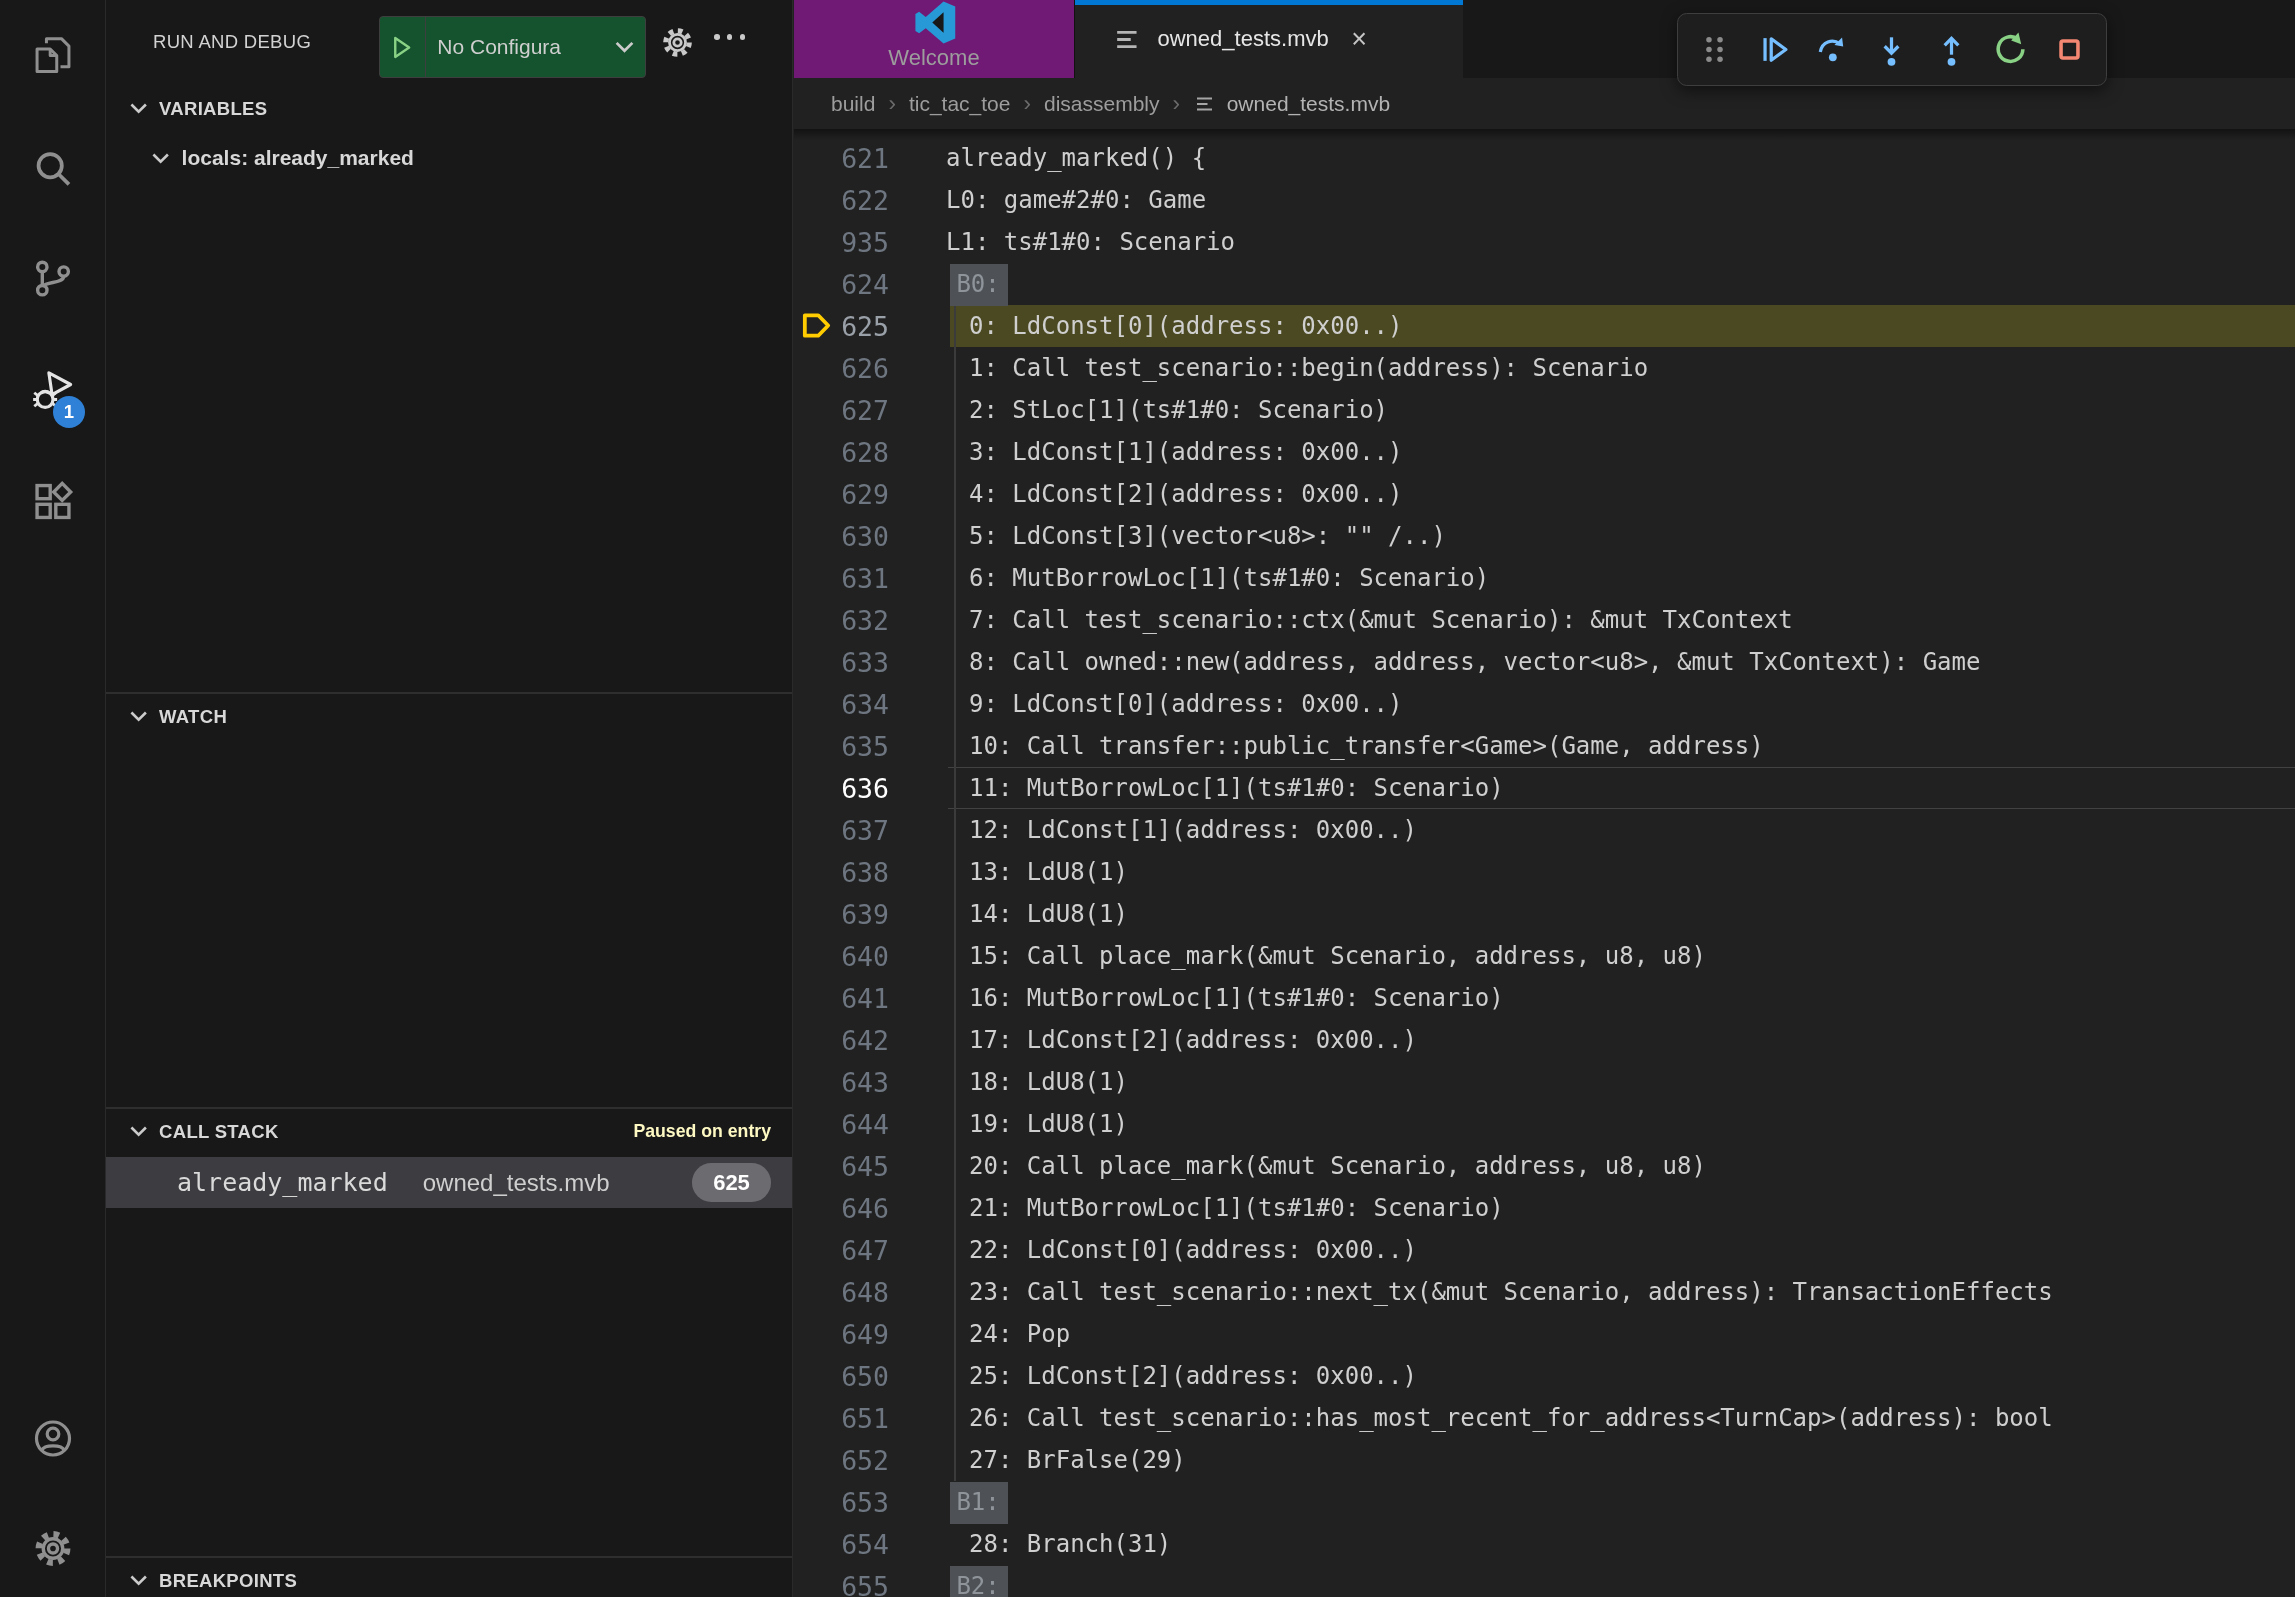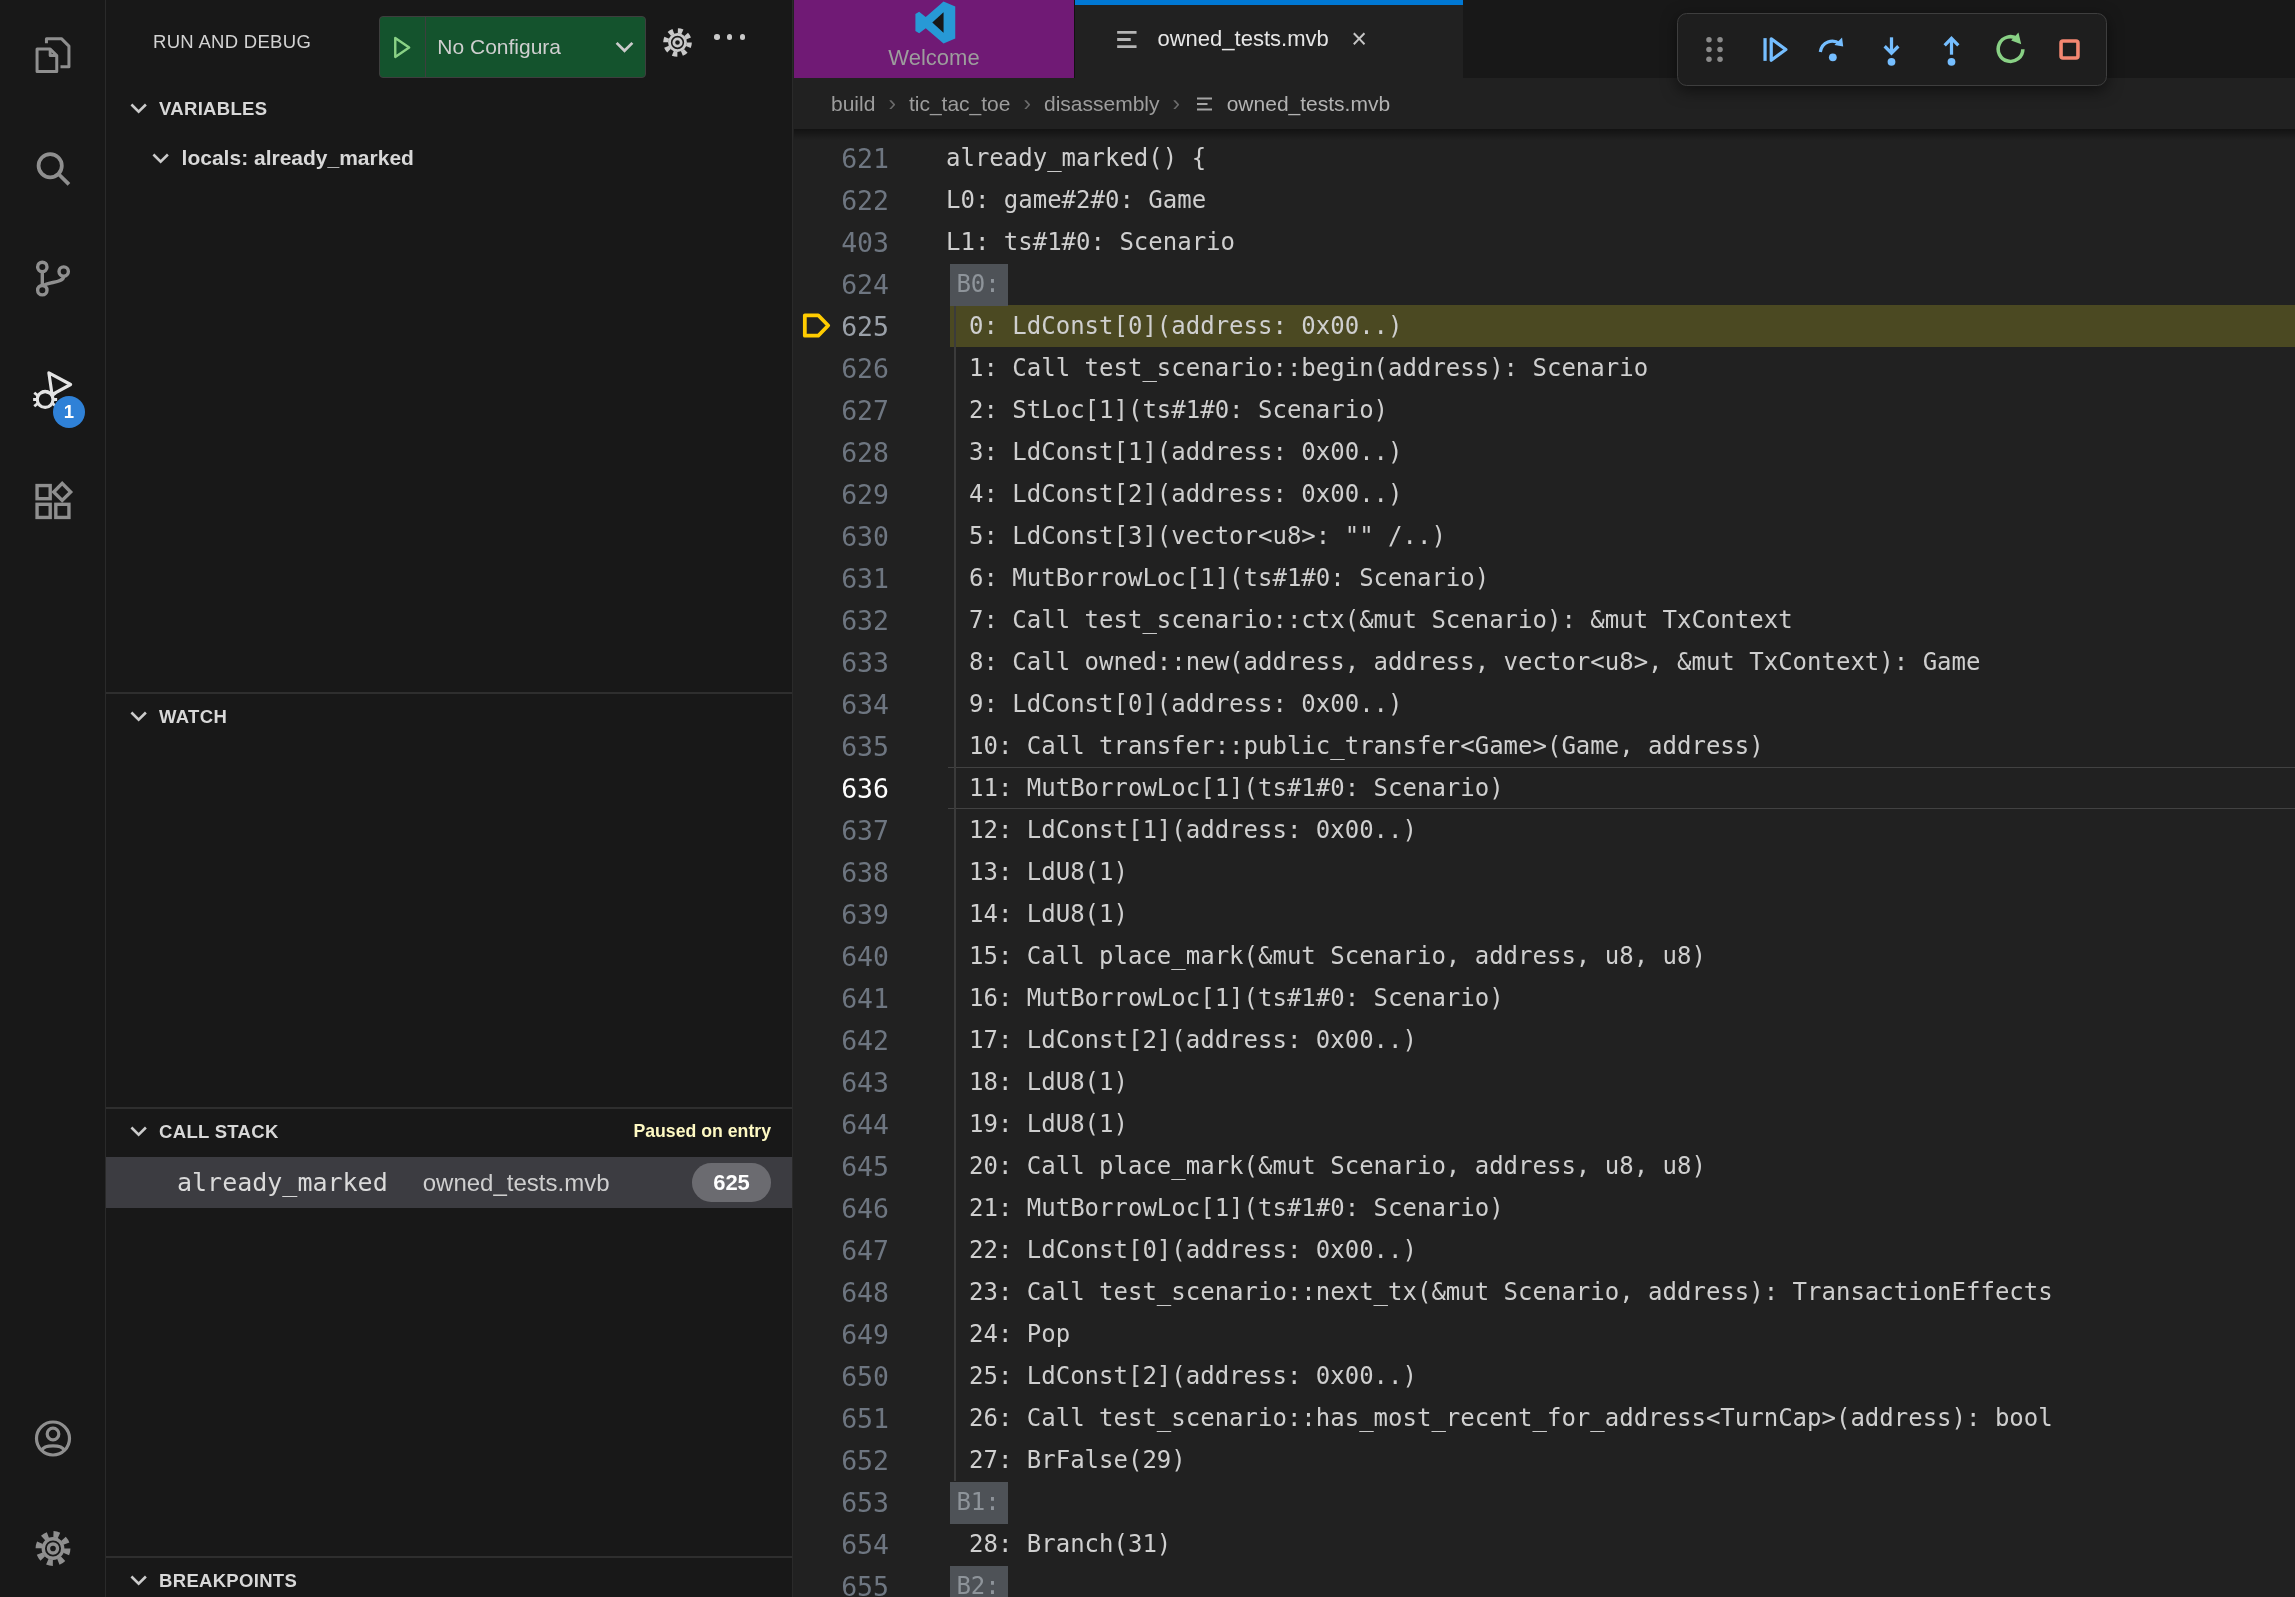--- a/index.html
+++ b/index.html
@@ -318,21 +318,21 @@
           <div class="content"><span class="txt top">already_marked() {</span></div>
         </div>
         <div class="code-row">
           <div class="gutter">
             <span class="ln">622</span>
           </div>
           <div class="content"><span class="txt top">L0: game#2#0: Game</span></div>
         </div>
         <div class="code-row">
           <div class="gutter">
-            <span class="ln">403</span>
+            <span class="ln">935</span>
           </div>
           <div class="content"><span class="txt top">L1: ts#1#0: Scenario</span></div>
         </div>
         <div class="code-row">
           <div class="gutter">
             <span class="ln">624</span>
           </div>
           <div class="content"><span class="txt label"><span class="chip">B0:</span></span></div>
         </div>
         <div class="code-row current">

